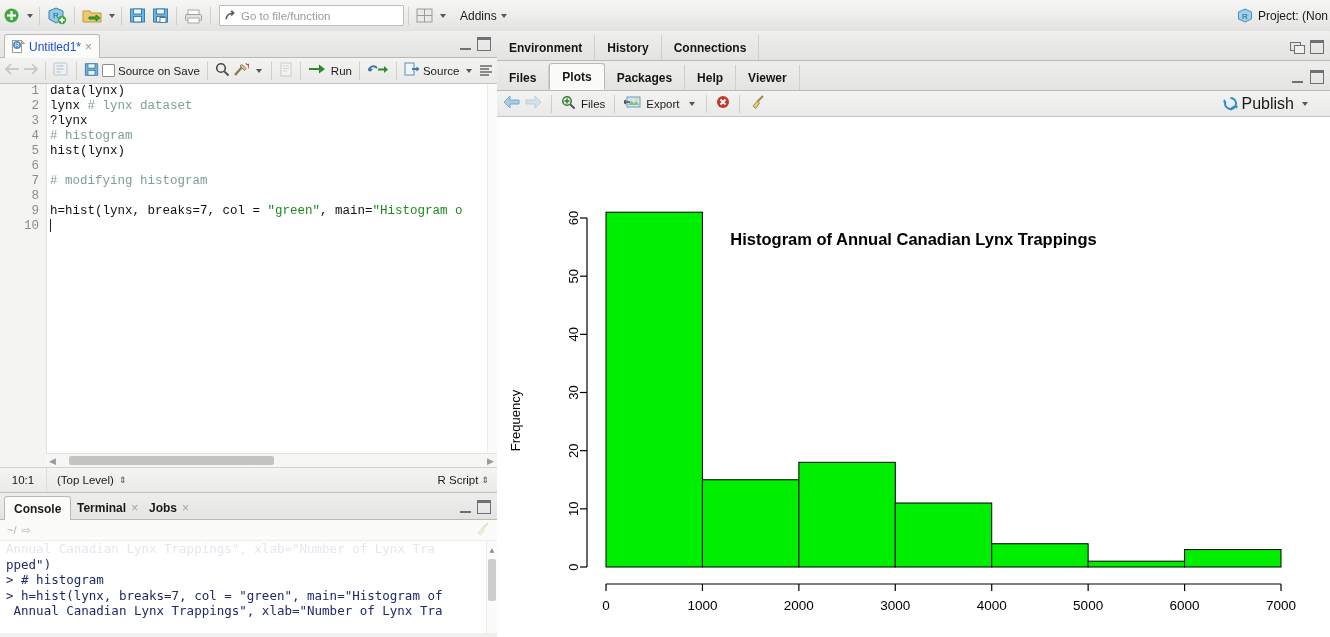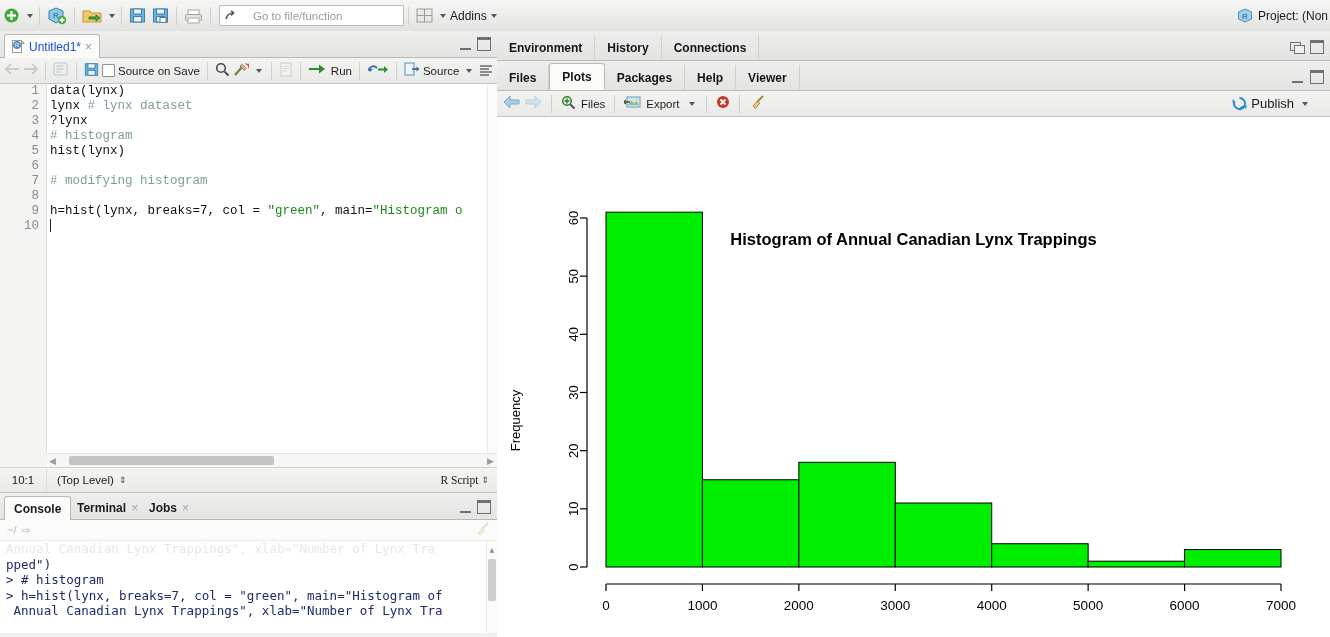--- a/index.html
+++ b/index.html
@@ -20,24 +20,24 @@
     display:flex;align-items:center;
   }
   .gt-item{display:flex;align-items:center;height:31px;padding:0 3px;}
   .sep{width:1px;height:18px;background:#cfcfcb;margin:0 4px;}
   .caret{
     width:0;height:0;border-left:3.5px solid transparent;border-right:3.5px solid transparent;
     border-top:4px solid #55575a;margin-left:4px;margin-right:2px;
   }
   .gofile{
     width:175px;height:19px;background:#fff;border:1px solid #bdbdba;
-    display:flex;align-items:center;gap:16px;padding:0 4px;margin-left:4px;border-radius:1px;
+    display:flex;align-items:center;gap:4px;padding:0 4px;margin-left:4px;border-radius:1px;
   }
   .gofile .ph{color:#9a9a9a;font-size:11.5px;}
-  .addins{font-size:12px;color:#1a1a1a;margin-left:2px;}
+  .addins{font-size:12px;color:#1a1a1a;margin-left:12px;}
   .projlabel{
     position:absolute;right:0;top:0;height:31px;display:flex;align-items:center;
     gap:5px;padding-right:2px;font-size:12px;
   }
 
   
   .leftcol{position:absolute;left:0;top:31px;width:497px;height:606px;}
 
   .tabstrip{
     height:26px;background:linear-gradient(to bottom,#eeeeec,#e4e4e2);
@@ -90,21 +90,21 @@
     border-top:1px solid #e4e4e0;display:flex;align-items:center;
   }
   .hs-thumb{height:9px;background:#c4c4c2;border-radius:2px;margin-left:10px;width:205px;}
   .hs-l,.hs-r{color:#9a9a9a;font-size:9px;padding:0 3px;}
 
   .statusbar{
     height:24px;background:linear-gradient(to bottom,#f4f4f2,#eaeae8);
     border-bottom:1px solid #bfbfbb;display:flex;align-items:center;font-size:11.5px;
   }
   .sb-cell{padding:0 10px;height:24px;display:flex;align-items:center;border-right:1px solid #dcdcd8;}
-  .sb-right{margin-left:auto;padding-right:8px;display:flex;align-items:center;gap:3px;font-family:Liberation Serif, serif;}
+  .sb-right{margin-left:auto;padding-right:8px;display:flex;align-items:center;gap:3px;}
   .updown{display:inline-block;font-size:9px;line-height:9px;color:#4a4a4a;}
 
   
   .constrip{
     height:26px;background:linear-gradient(to bottom,#eeeeec,#e4e4e2);
     border-bottom:1px solid #b9b9b5;position:relative;
   }
   .ctab{
     position:absolute;top:3px;height:23px;display:flex;align-items:center;gap:5px;padding:0 9px;
     font-size:12px;font-weight:bold;
@@ -139,21 +139,21 @@
   .rwin{position:absolute;right:6px;bottom:6px;display:flex;gap:7px;align-items:center;}
   .wb-rest{width:13px;height:10px;position:relative;}
   .wb-rest:before{content:"";position:absolute;left:0;top:0;width:9px;height:7px;border:1.5px solid #6d7075;}
   .wb-rest:after{content:"";position:absolute;left:4px;top:3px;width:9px;height:7px;border:1.5px solid #6d7075;background:#f0f0ee;}
 
   .plottb{
     height:25px;background:linear-gradient(to bottom,#f3f3f1,#e9e9e7);
     border-bottom:1px solid #c3c3bf;display:flex;align-items:center;padding:0 6px;gap:5px;position:relative;
   }
   .plottb .tbtxt{font-size:11.5px;}
-  .pub{position:absolute;right:20px;display:flex;align-items:center;gap:4px;font-size:13px;}
+  .pub{position:absolute;right:20px;display:flex;align-items:center;gap:4px;font-size:16px;}
 
   .plotarea{position:relative;height:552px;background:#fff;overflow:hidden;}
 
   .plot-title{
     position:absolute;width:100%;text-align:center;top:113px;
     font-size:16.5px;font-weight:bold;color:#000;font-family:"Liberation Sans",sans-serif;
   }
   .ylab{
     position:absolute;left:-22px;top:296px;width:80px;text-align:center;
     transform:rotate(-90deg);font-size:13px;color:#000;

